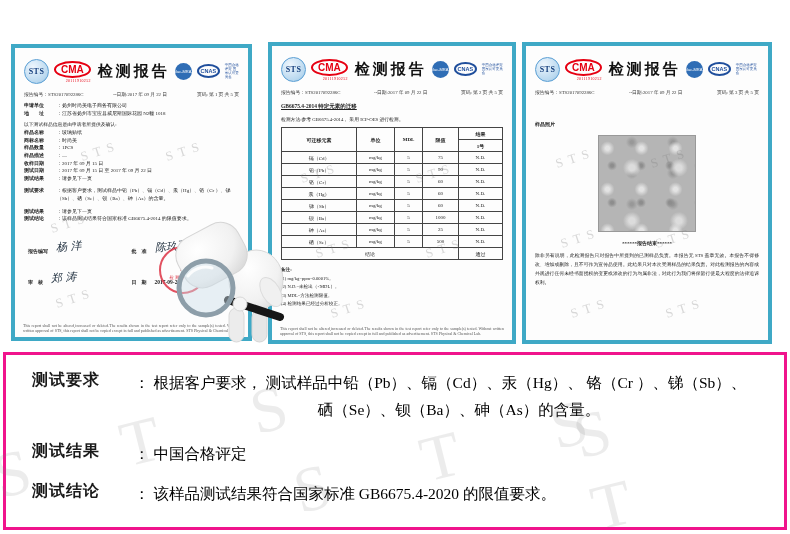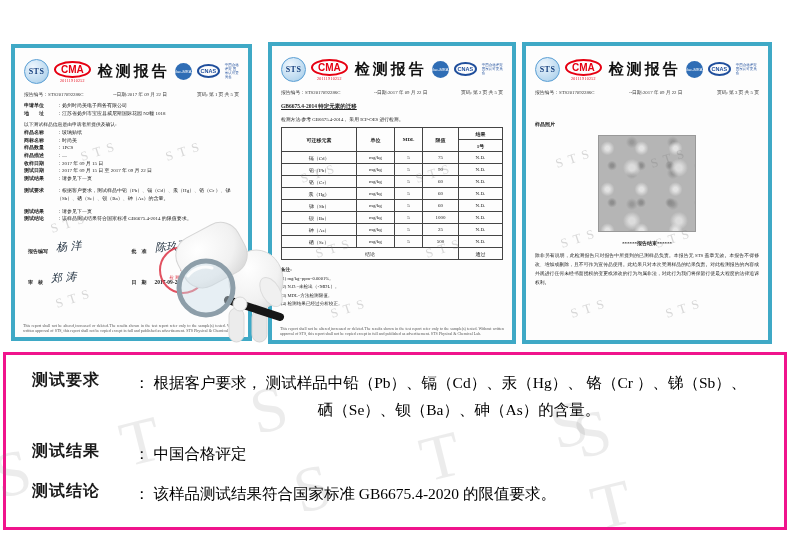--- a/index.html
+++ b/index.html
@@ -13,21 +13,21 @@
   #cert2 { left:268px; top:42px; width:248px; height:302px; }
   #cert3 { left:522px; top:42px; width:250px; height:302px; }
   .cert-inner { position:relative; width:100%; height:100%; padding:8px 9px; overflow:hidden;
                 font-family:"Liberation Serif", serif; color:#222; }
 
   .cert-head { display:flex; align-items:center; gap:5px; height:30px; }
   .logo-sts { width:25px; height:25px; border-radius:50%; flex-shrink:0;
               background:radial-gradient(circle at 35% 30%, #eef6fd, #b9d8ef 70%, #8fbede);
               border:1px solid #5a9fd4; color:#17407e; font-weight:bold; font-size:8px;
               display:flex; align-items:center; justify-content:center; letter-spacing:.5px; }
-  .logo-cma { flex-shrink:0; text-align:center; }
+  .logo-cma { flex-shrink:0; text-align:right; }
   .logo-cma .cma-oval { display:inline-block; border:2px solid #E60012; border-radius:50%;
               color:#E60012; font-weight:bold; font-size:10px; padding:1px 5px; line-height:11px;
               font-family:"Liberation Sans",sans-serif; }
   .logo-cma .cma-code { font-size:4px; color:#E60012; letter-spacing:.3px; line-height:5px; }
   .cert-title { font-size:15px; font-weight:bold; letter-spacing:3px; color:#111; flex-shrink:0; margin-left:2px; }
   .logo-ilac { width:17px; height:17px; border-radius:50%; background:#2f6db5; color:#fff;
                font-size:4px; display:flex; align-items:center; justify-content:center; flex-shrink:0;
                font-family:"Liberation Sans",sans-serif; }
   .logo-cnas { width:23px; height:14px; border:2px solid #1f4e9c; border-radius:50%;
                color:#1f4e9c; font-weight:bold; font-size:5.5px; display:flex; align-items:center;

